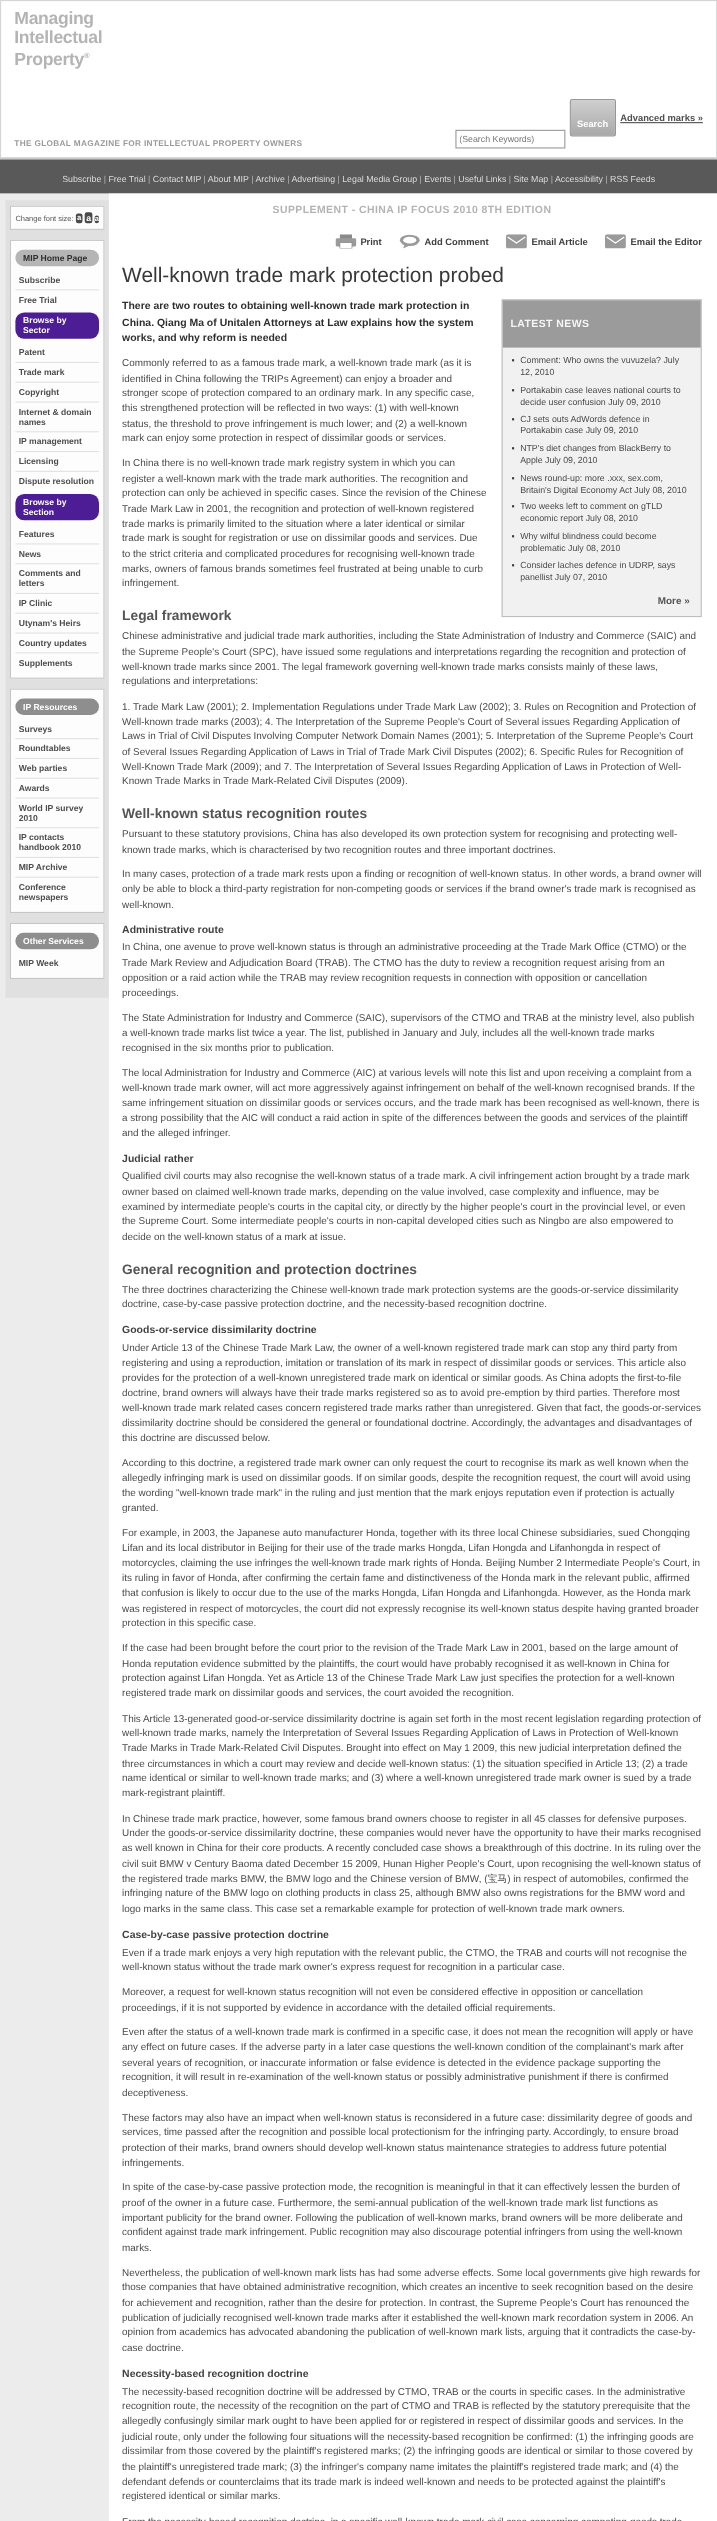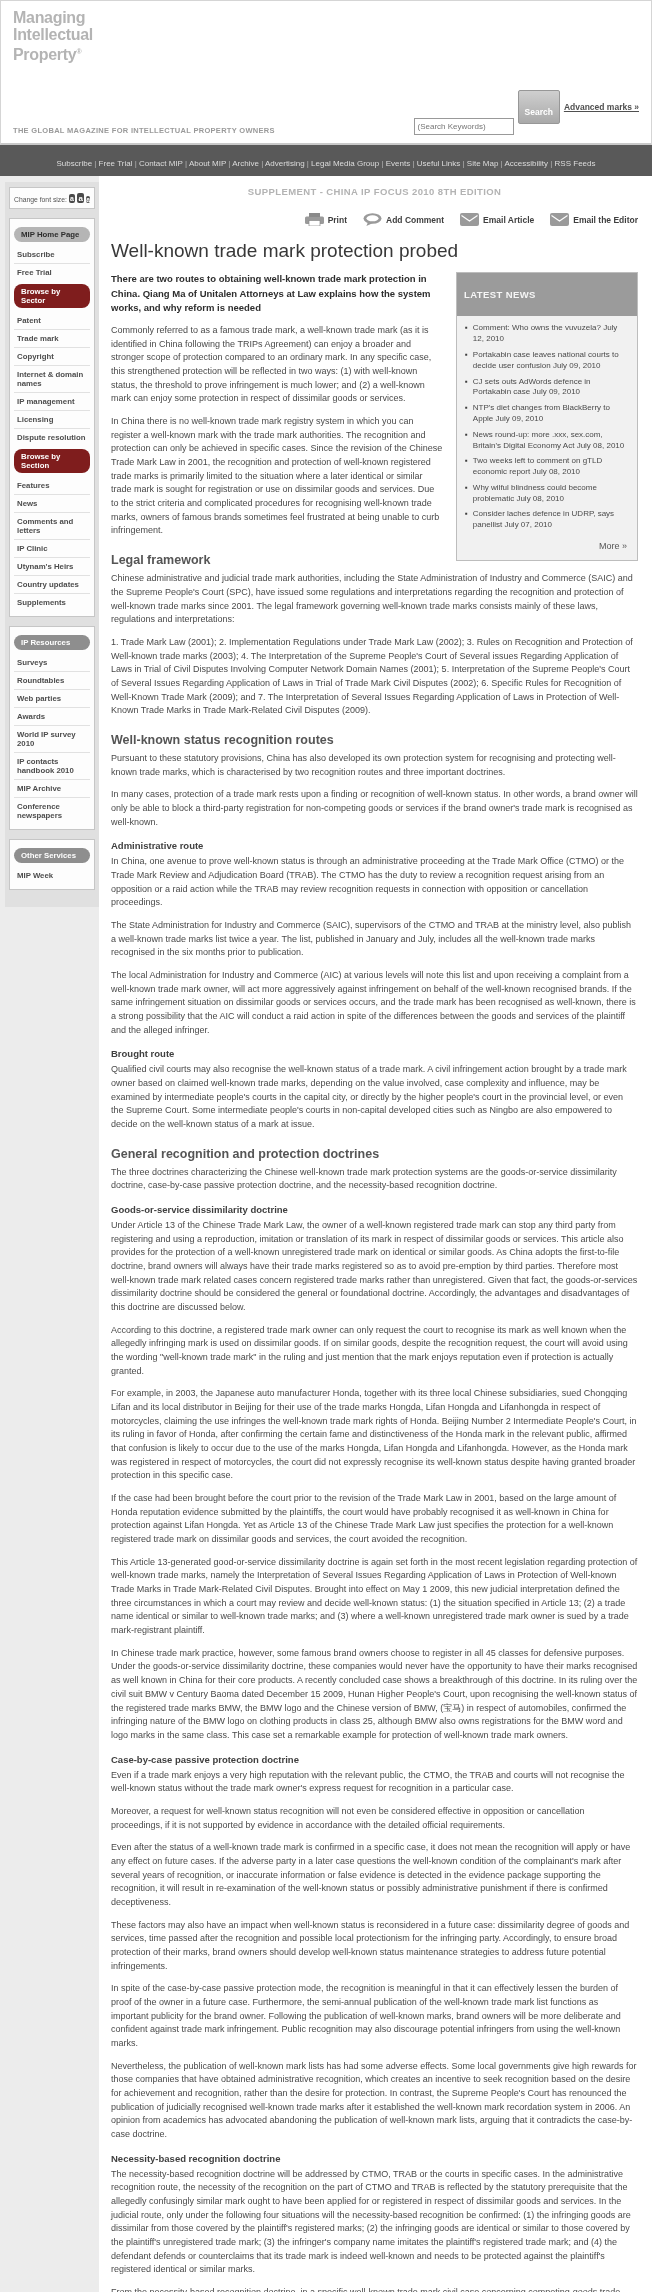--- a/index.html
+++ b/index.html
@@ -25,41 +25,41 @@
   
   .content{display:flex;align-items:flex-start;background:#ececec;}
   .sidebar-wrap{width:86px;background:#e0e0e0;padding:5px 4px 8px;margin:6px 0 0 5px;flex:none;}
   .sb-box{background:#fdfdfd;border:1px solid #c6c6c6;margin-bottom:9px;padding:5px 4px;}
   .fs-row{font-size:6.8px;color:#555;display:flex;align-items:flex-end;gap:2px;white-space:nowrap;}
   .fs-btn{background:#4a4a4a;color:#fff;border-radius:2px;display:inline-flex;align-items:center;justify-content:center;font-weight:bold;cursor:pointer;}
   .fs-btn:nth-of-type(1){width:8px;height:8px;font-size:6px;}
   .fs-btn:nth-of-type(2){width:9px;height:9px;font-size:7px;}
   .fs-btn:nth-of-type(3){width:10px;height:10px;font-size:8px;}
   .pill{border-radius:8px;color:#fff;font-weight:bold;font-size:7.8px;padding:3px 7px;margin:3px 0 4px;cursor:pointer;}
-  .pill.dark{background:#7f1d1d;}
+  .pill.dark{background:#4c1d95;}
   .pill.mid{background:#8e8e8e;}
   .pill.light{background:#b5b5b5;color:#2d2d2d;}
   .sb-item{display:block;font-size:7.8px;font-weight:bold;color:#4d4d4d;padding:4px 3px;border-bottom:1px solid #e1e1e1;cursor:pointer;}
   .sb-list .sb-item:last-child{border-bottom:none;}
 
   
   .main{flex:1;background:#fff;padding:10px 14px 0 12px;min-height:1900px;}
   .supplement{font-size:9.5px;font-weight:bold;color:#b3b3b3;letter-spacing:0.4px;text-align:center;}
   .toolbar{display:flex;justify-content:flex-end;gap:16px;margin:16px 0 4px;align-items:center;}
   .tool{display:flex;align-items:center;gap:4px;font-size:8.5px;font-weight:bold;color:#3f3f3f;cursor:pointer;}
   .tool svg{display:block;}
 
   .article{position:relative;}
   .title{font-size:19px;font-weight:normal;color:#383838;margin:14px 0 10px;}
   .newsbox{float:right;width:180px;background:#f1f1f1;border:1px solid #bdbdbd;margin:0 0 10px 12px;}
   .newsbox-h{background:#9b9b9b;color:#f6f6f6;font-weight:bold;font-size:9.5px;padding:16px 7px;letter-spacing:0.4px;}
   .news-list{padding:4px 0 0;}
   .news-item{display:flex;gap:5px;font-size:8px;color:#4a4a4a;padding:3px 8px 2px;line-height:1.35;cursor:pointer;}
   .news-item::before{content:"▪";color:#3d3d3d;font-size:8px;line-height:1.35;}
-  .news-more{text-align:right;font-size:9px;font-weight:normal;color:#555;padding:8px 10px 9px;cursor:pointer;}
+  .news-more{text-align:right;font-size:9px;font-weight:bold;color:#555;padding:8px 10px 9px;cursor:pointer;}
 
   .standfirst{font-size:9.5px;font-weight:bold;color:#2e2e2e;line-height:1.5;margin:0 0 9px;}
   .para{font-size:9px;color:#4a4a4a;line-height:1.52;margin:0 0 9px;}
   .blk[data-t="p"]{font-size:9px;color:#4a4a4a;line-height:1.52;margin:0 0 9px;}
   .blk[data-t="h2"]{font-size:12.5px;font-weight:bold;color:#555;margin:15px 0 5px;}
   .blk[data-t="h3"]{font-size:9.5px;font-weight:bold;color:#3f3f3f;margin:11px 0 4px;}
 </style>
 </head>
 <body>
 
@@ -240,21 +240,21 @@
         <div class="blk" data-t="h2">Legal framework</div>
             <div class="blk" data-t="p">Chinese administrative and judicial trade mark authorities, including the State Administration of Industry and Commerce (SAIC) and the Supreme People's Court (SPC), have issued some regulations and interpretations regarding the recognition and protection of well-known trade marks since 2001. The legal framework governing well-known trade marks consists mainly of these laws, regulations and interpretations:</div>
             <div class="blk" data-t="p">1. Trade Mark Law (2001); 2. Implementation Regulations under Trade Mark Law (2002); 3. Rules on Recognition and Protection of Well-known trade marks (2003); 4. The Interpretation of the Supreme People's Court of Several issues Regarding Application of Laws in Trial of Civil Disputes Involving Computer Network Domain Names (2001); 5. Interpretation of the Supreme People's Court of Several Issues Regarding Application of Laws in Trial of Trade Mark Civil Disputes (2002); 6. Specific Rules for Recognition of Well-Known Trade Mark (2009); and 7. The Interpretation of Several Issues Regarding Application of Laws in Protection of Well-Known Trade Marks in Trade Mark-Related Civil Disputes (2009).</div>
             <div class="blk" data-t="h2">Well-known status recognition routes</div>
             <div class="blk" data-t="p">Pursuant to these statutory provisions, China has also developed its own protection system for recognising and protecting well-known trade marks, which is characterised by two recognition routes and three important doctrines.</div>
             <div class="blk" data-t="p">In many cases, protection of a trade mark rests upon a finding or recognition of well-known status. In other words, a brand owner will only be able to block a third-party registration for non-competing goods or services if the brand owner's trade mark is recognised as well-known.</div>
             <div class="blk" data-t="h3">Administrative route</div>
             <div class="blk" data-t="p">In China, one avenue to prove well-known status is through an administrative proceeding at the Trade Mark Office (CTMO) or the Trade Mark Review and Adjudication Board (TRAB). The CTMO has the duty to review a recognition request arising from an opposition or a raid action while the TRAB may review recognition requests in connection with opposition or cancellation proceedings.</div>
             <div class="blk" data-t="p">The State Administration for Industry and Commerce (SAIC), supervisors of the CTMO and TRAB at the ministry level, also publish a well-known trade marks list twice a year. The list, published in January and July, includes all the well-known trade marks recognised in the six months prior to publication.</div>
             <div class="blk" data-t="p">The local Administration for Industry and Commerce (AIC) at various levels will note this list and upon receiving a complaint from a well-known trade mark owner, will act more aggressively against infringement on behalf of the well-known recognised brands. If the same infringement situation on dissimilar goods or services occurs, and the trade mark has been recognised as well-known, there is a strong possibility that the AIC will conduct a raid action in spite of the differences between the goods and services of the plaintiff and the alleged infringer.</div>
-            <div class="blk" data-t="h3">Brought route</div>
+            <div class="blk" data-t="h3">Judicial rather</div>
             <div class="blk" data-t="p">Qualified civil courts may also recognise the well-known status of a trade mark. A civil infringement action brought by a trade mark owner based on claimed well-known trade marks, depending on the value involved, case complexity and influence, may be examined by intermediate people's courts in the capital city, or directly by the higher people's court in the provincial level, or even the Supreme Court. Some intermediate people's courts in non-capital developed cities such as Ningbo are also empowered to decide on the well-known status of a mark at issue.</div>
             <div class="blk" data-t="h2">General recognition and protection doctrines</div>
             <div class="blk" data-t="p">The three doctrines characterizing the Chinese well-known trade mark protection systems are the goods-or-service dissimilarity doctrine, case-by-case passive protection doctrine, and the necessity-based recognition doctrine.</div>
             <div class="blk" data-t="h3">Goods-or-service dissimilarity doctrine</div>
             <div class="blk" data-t="p">Under Article 13 of the Chinese Trade Mark Law, the owner of a well-known registered trade mark can stop any third party from registering and using a reproduction, imitation or translation of its mark in respect of dissimilar goods or services. This article also provides for the protection of a well-known unregistered trade mark on identical or similar goods. As China adopts the first-to-file doctrine, brand owners will always have their trade marks registered so as to avoid pre-emption by third parties. Therefore most well-known trade mark related cases concern registered trade marks rather than unregistered. Given that fact, the goods-or-services dissimilarity doctrine should be considered the general or foundational doctrine. Accordingly, the advantages and disadvantages of this doctrine are discussed below.</div>
             <div class="blk" data-t="p">According to this doctrine, a registered trade mark owner can only request the court to recognise its mark as well known when the allegedly infringing mark is used on dissimilar goods. If on similar goods, despite the recognition request, the court will avoid using the wording "well-known trade mark" in the ruling and just mention that the mark enjoys reputation even if protection is actually granted.</div>
             <div class="blk" data-t="p">For example, in 2003, the Japanese auto manufacturer Honda, together with its three local Chinese subsidiaries, sued Chongqing Lifan and its local distributor in Beijing for their use of the trade marks Hongda, Lifan Hongda and Lifanhongda in respect of motorcycles, claiming the use infringes the well-known trade mark rights of Honda. Beijing Number 2 Intermediate People's Court, in its ruling in favor of Honda, after confirming the certain fame and distinctiveness of the Honda mark in the relevant public, affirmed that confusion is likely to occur due to the use of the marks Hongda, Lifan Hongda and Lifanhongda. However, as the Honda mark was registered in respect of motorcycles, the court did not expressly recognise its well-known status despite having granted broader protection in this specific case.</div>
             <div class="blk" data-t="p">If the case had been brought before the court prior to the revision of the Trade Mark Law in 2001, based on the large amount of Honda reputation evidence submitted by the plaintiffs, the court would have probably recognised it as well-known in China for protection against Lifan Hongda. Yet as Article 13 of the Chinese Trade Mark Law just specifies the protection for a well-known registered trade mark on dissimilar goods and services, the court avoided the recognition.</div>
             <div class="blk" data-t="p">This Article 13-generated good-or-service dissimilarity doctrine is again set forth in the most recent legislation regarding protection of well-known trade marks, namely the Interpretation of Several Issues Regarding Application of Laws in Protection of Well-known Trade Marks in Trade Mark-Related Civil Disputes. Brought into effect on May 1 2009, this new judicial interpretation defined the three circumstances in which a court may review and decide well-known status: (1) the situation specified in Article 13; (2) a trade name identical or similar to well-known trade marks; and (3) where a well-known unregistered trade mark owner is sued by a trade mark-registrant plaintiff.</div>
             <div class="blk" data-t="p">In Chinese trade mark practice, however, some famous brand owners choose to register in all 45 classes for defensive purposes. Under the goods-or-service dissimilarity doctrine, these companies would never have the opportunity to have their marks recognised as well known in China for their core products. A recently concluded case shows a breakthrough of this doctrine. In its ruling over the civil suit BMW v Century Baoma dated December 15 2009, Hunan Higher People's Court, upon recognising the well-known status of the registered trade marks BMW, the BMW logo and the Chinese version of BMW, (宝马) in respect of automobiles, confirmed the infringing nature of the BMW logo on clothing products in class 25, although BMW also owns registrations for the BMW word and logo marks in the same class. This case set a remarkable example for protection of well-known trade mark owners.</div>

